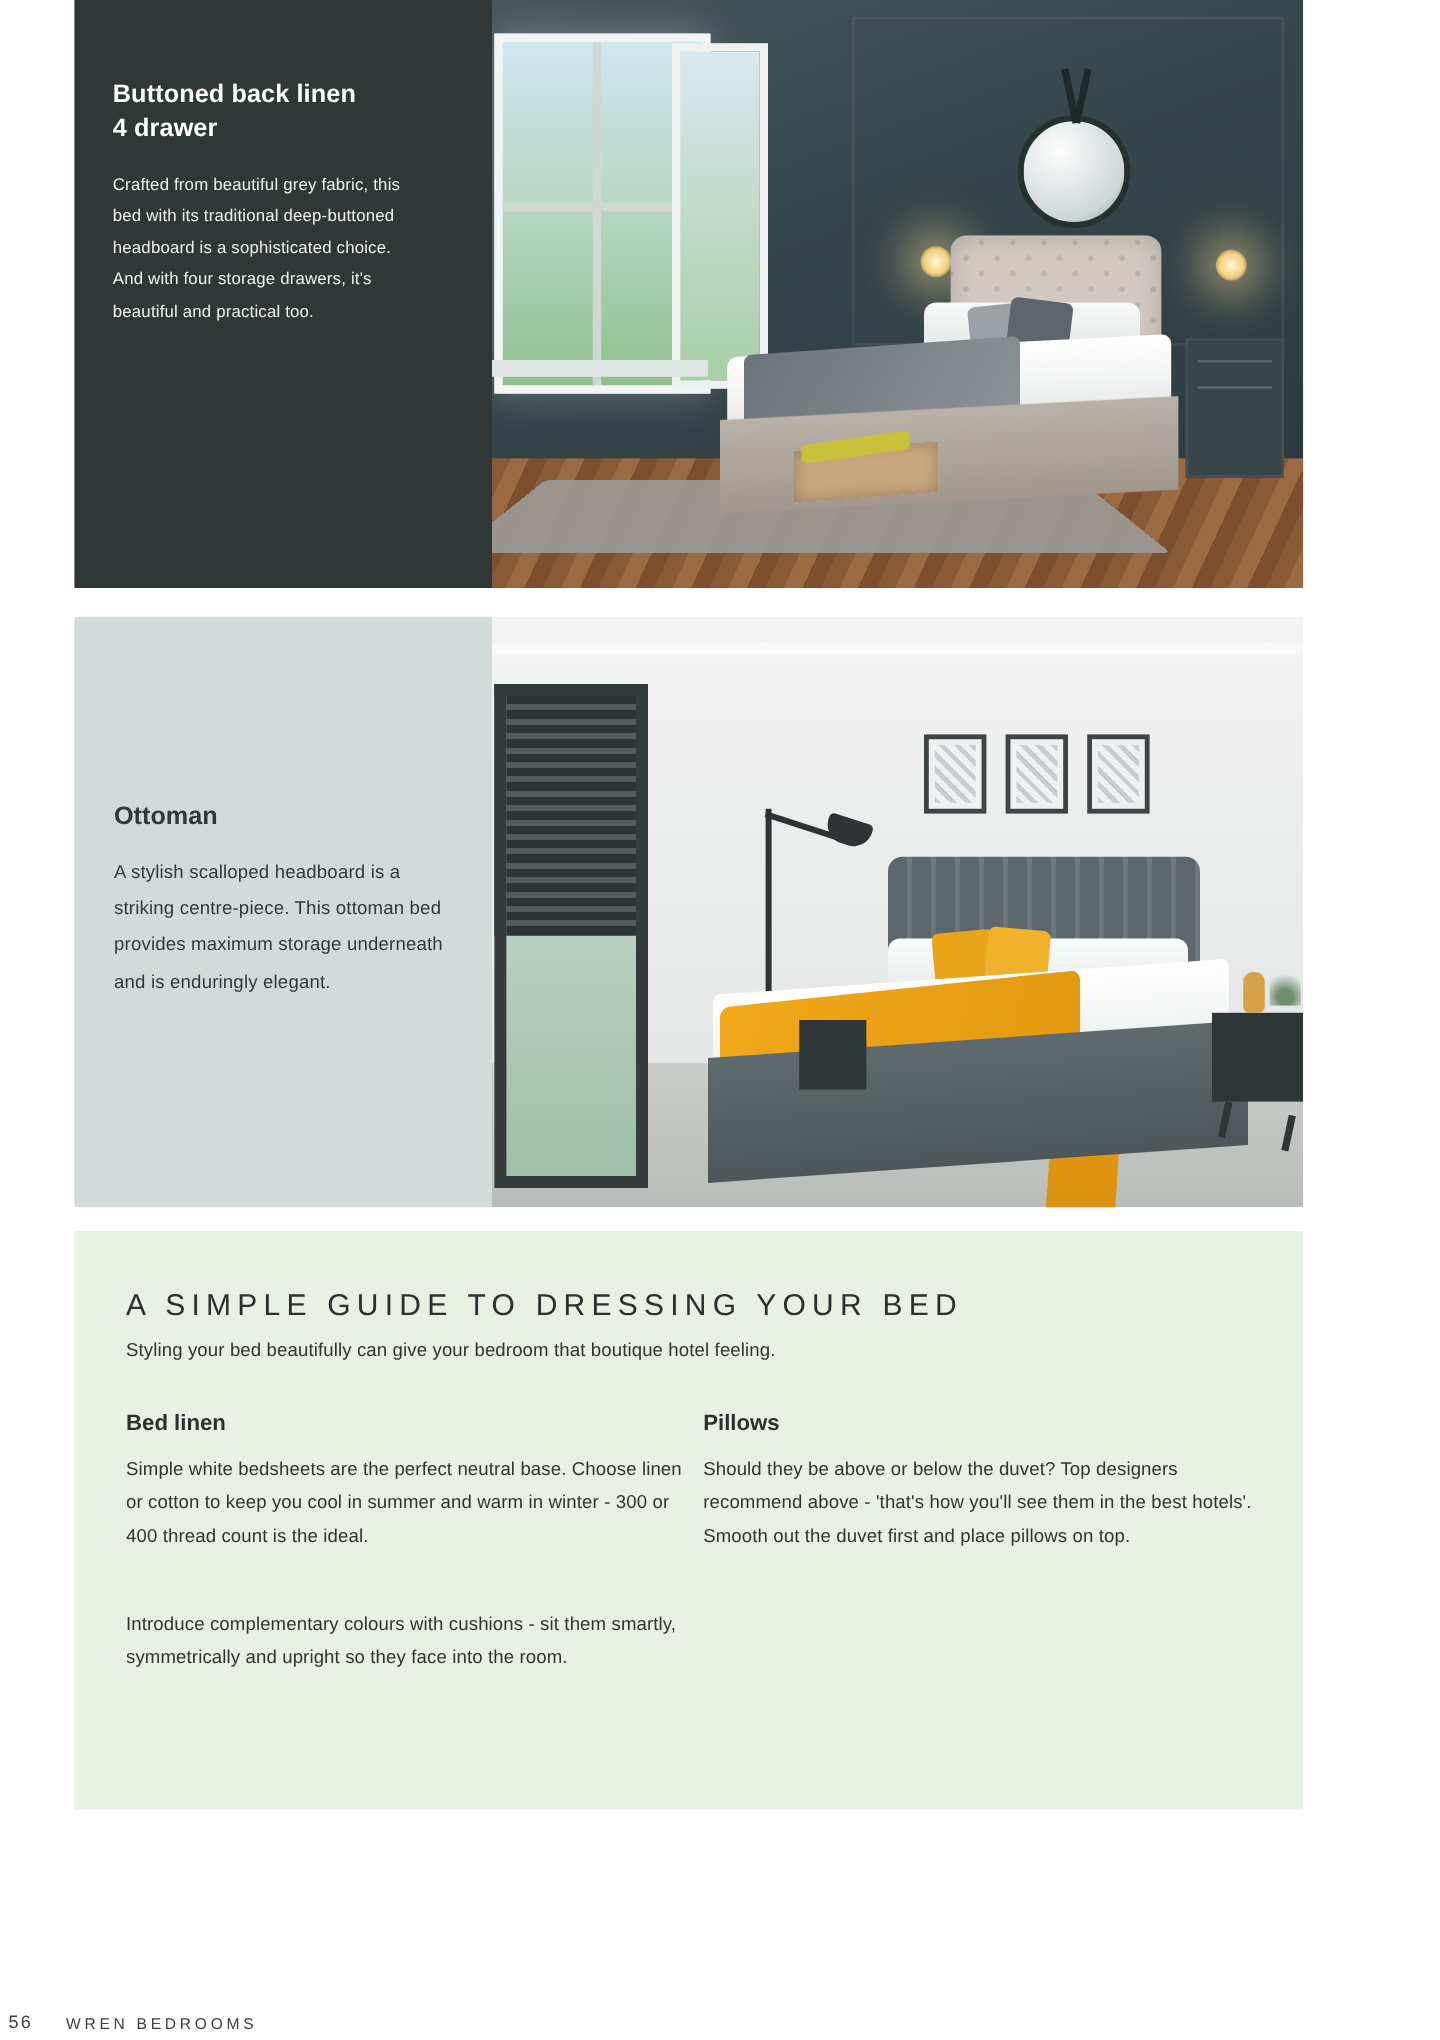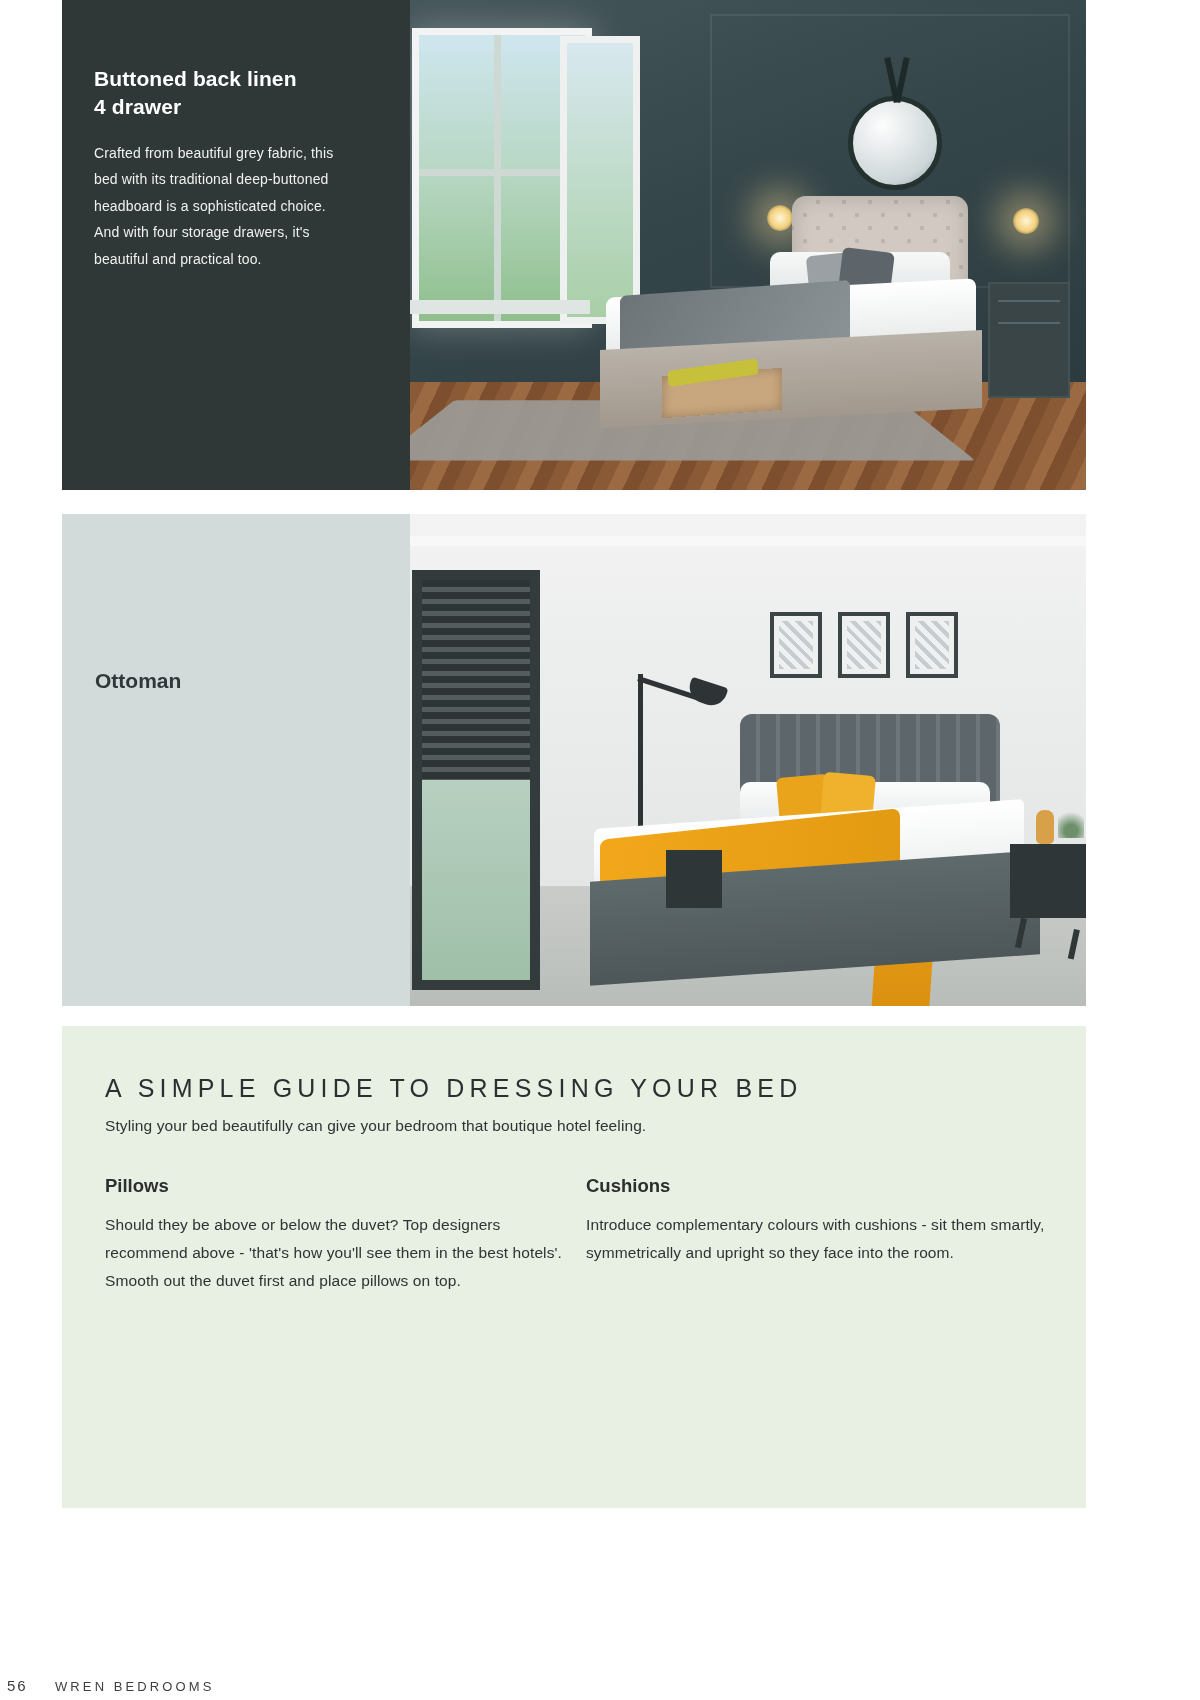--- a/index.html
+++ b/index.html
@@ -390,20 +390,21 @@
       <div class="base"></div>
       <div class="drawer"></div>
       <div class="nightstand"></div>
     </div>
   </div>
 </section>
 
 <section class="panel-2">
   <div class="copy">
     <h2>Ottoman</h2>
+    <p>A stylish scalloped headboard is a striking centre-piece. This ottoman bed provides maximum storage underneath and is enduringly elegant.</p>
   </div>
   <div class="photo">
     <div class="roomB">
       <div class="wall"></div>
       <div class="cornice"></div>
       <div class="carpet"></div>
       <div class="door"></div>
       <div class="blind"></div>
       <div class="frame f1"></div>
       <div class="frame f2"></div>
@@ -423,26 +424,29 @@
       <div class="vase"></div>
       <div class="plant"></div>
     </div>
   </div>
 </section>
 
 <section class="guide">
   <h1>A SIMPLE GUIDE TO DRESSING YOUR BED</h1>
   <p class="sub">Styling your bed beautifully can give your bedroom that boutique hotel feeling.</p>
   <div class="grid">
+    <div class="col-left">
+      <h3>Bed linen</h3>
+      <p>Simple white bedsheets are the perfect neutral base. Choose linen or cotton to keep you cool in summer and warm in winter - 300 or 400 thread count is the ideal.</p>
+    </div>
     <div class="col-right">
       <h3>Pillows</h3>
       <p>Should they be above or below the duvet? Top designers recommend above - 'that's how you'll see them in the best hotels'. Smooth out the duvet first and place pillows on top.</p>
     </div>
     <div class="col-left">
-      <h3>Cushions</h3>
       <p>Introduce complementary colours with cushions - sit them smartly, symmetrically and upright so they face into the room.</p>
     </div>
   </div>
 </section>
 
 <footer class="footer">
   <span class="pagenum">56</span>
   <span class="brand">WREN BEDROOMS</span>
 </footer>
 

